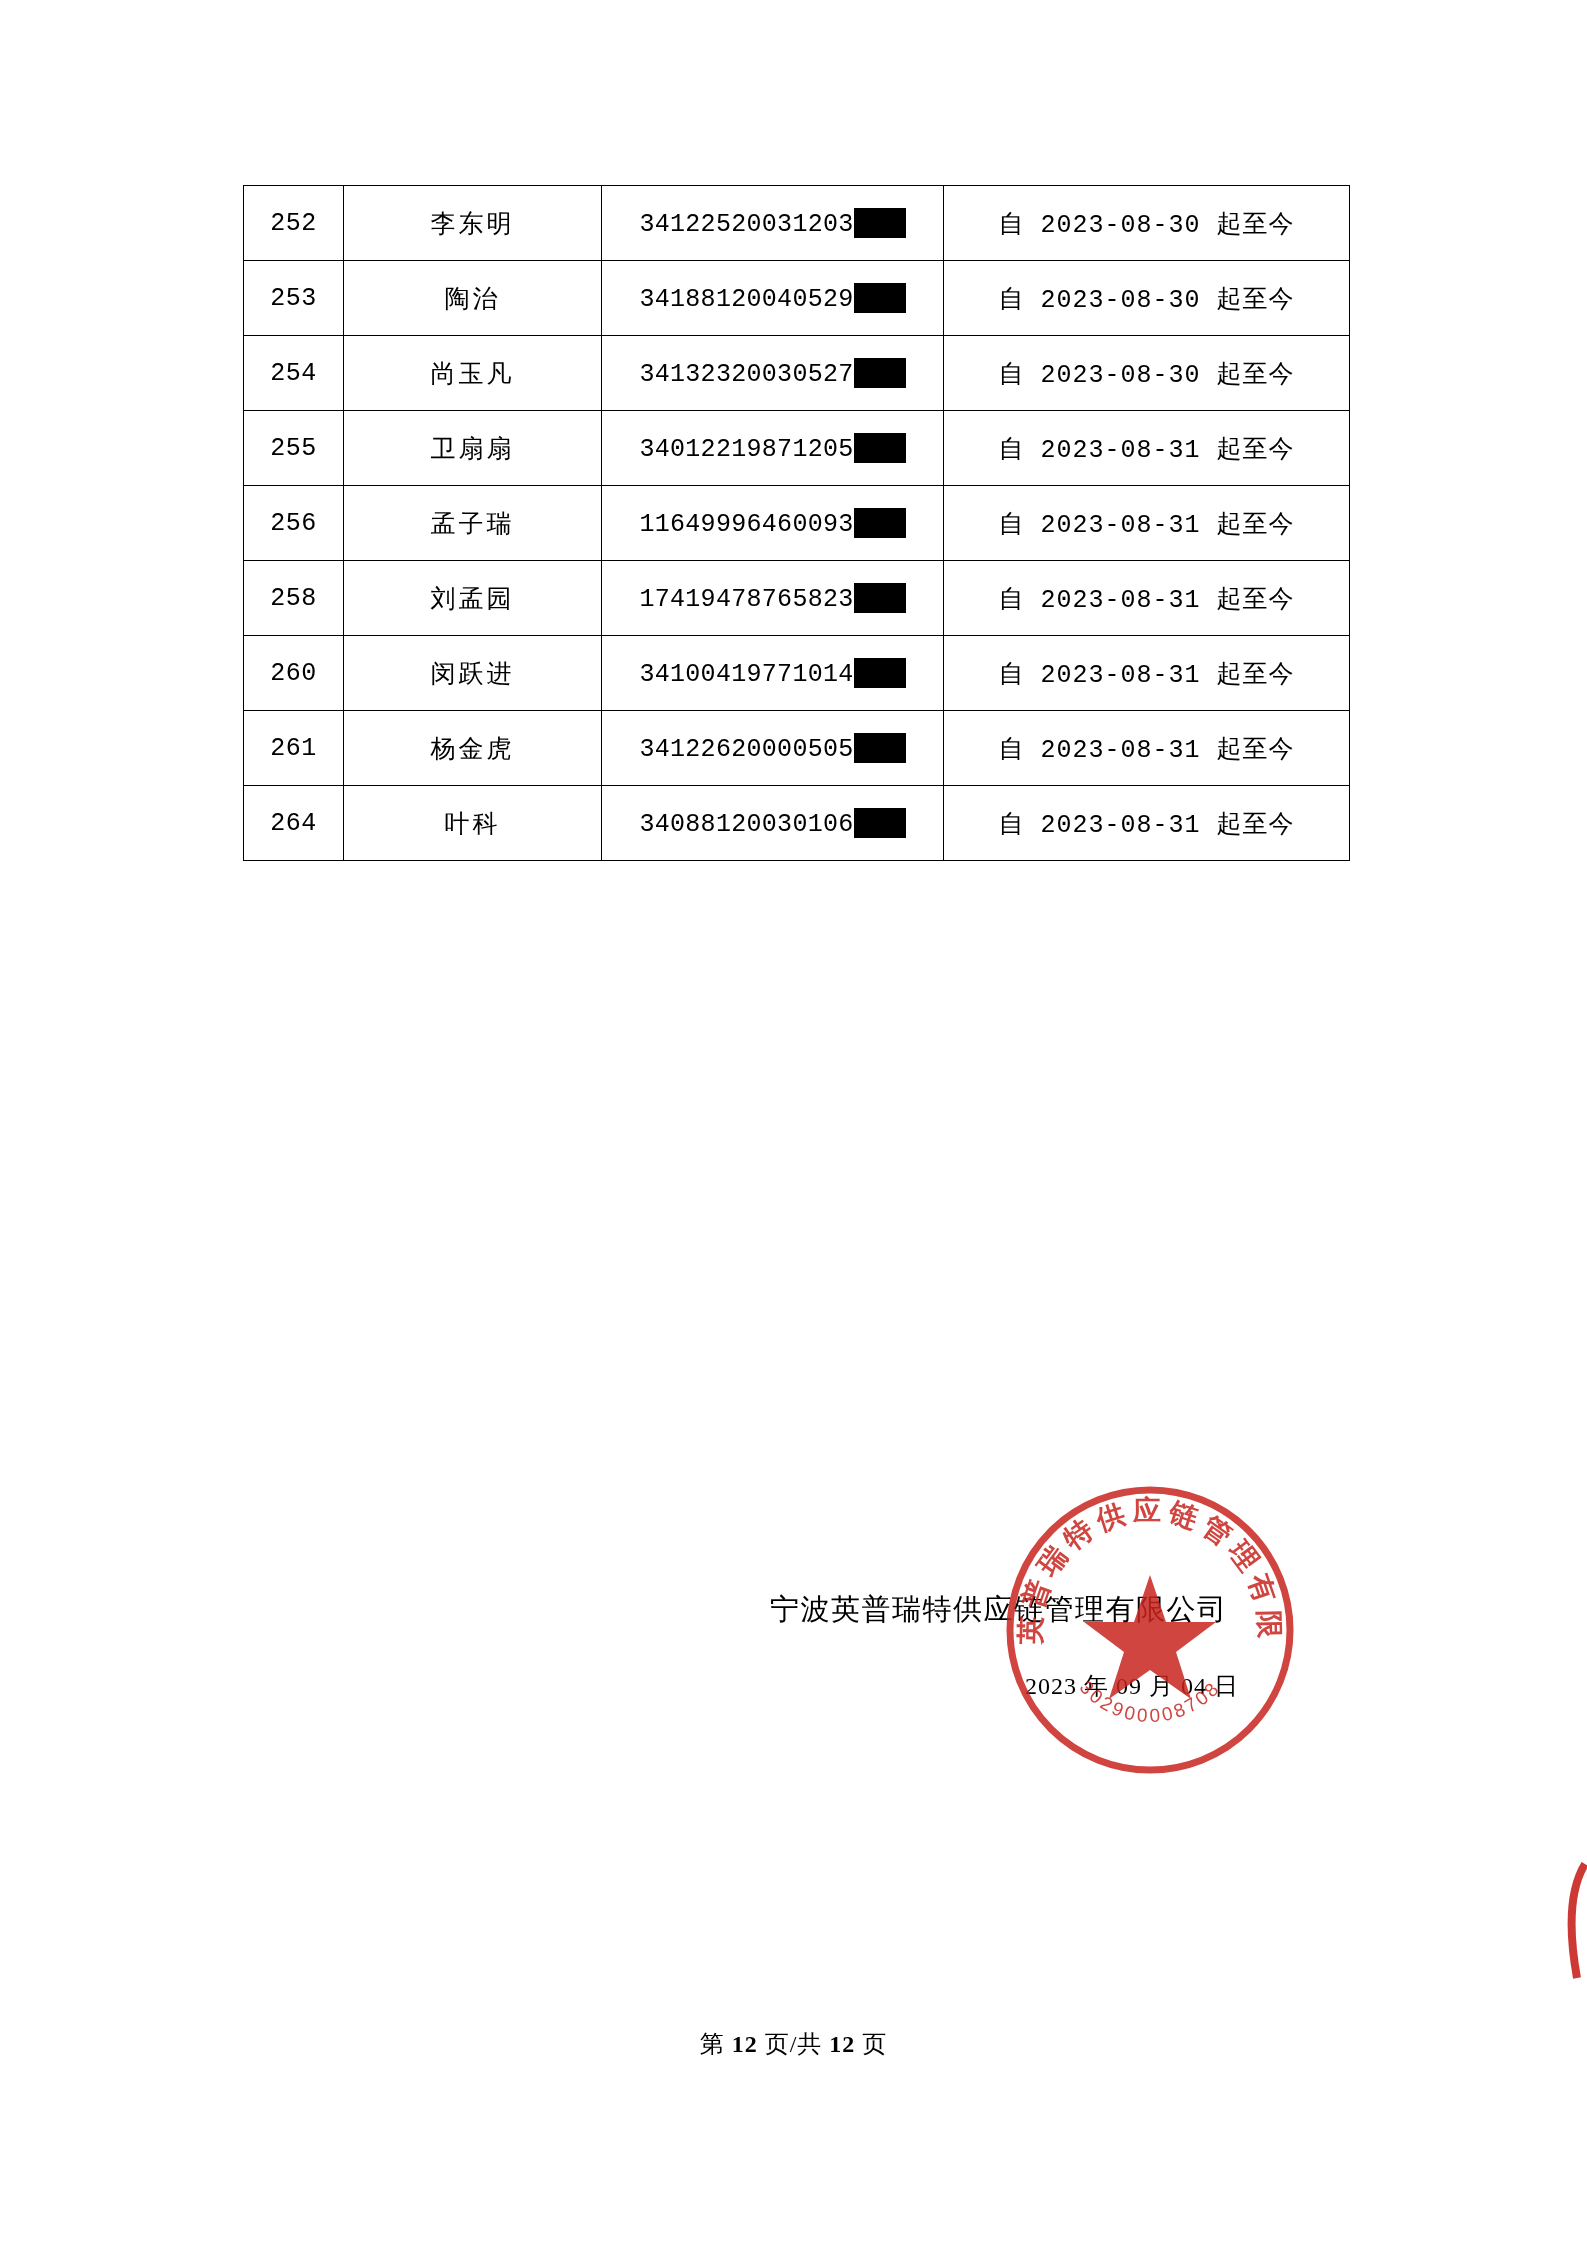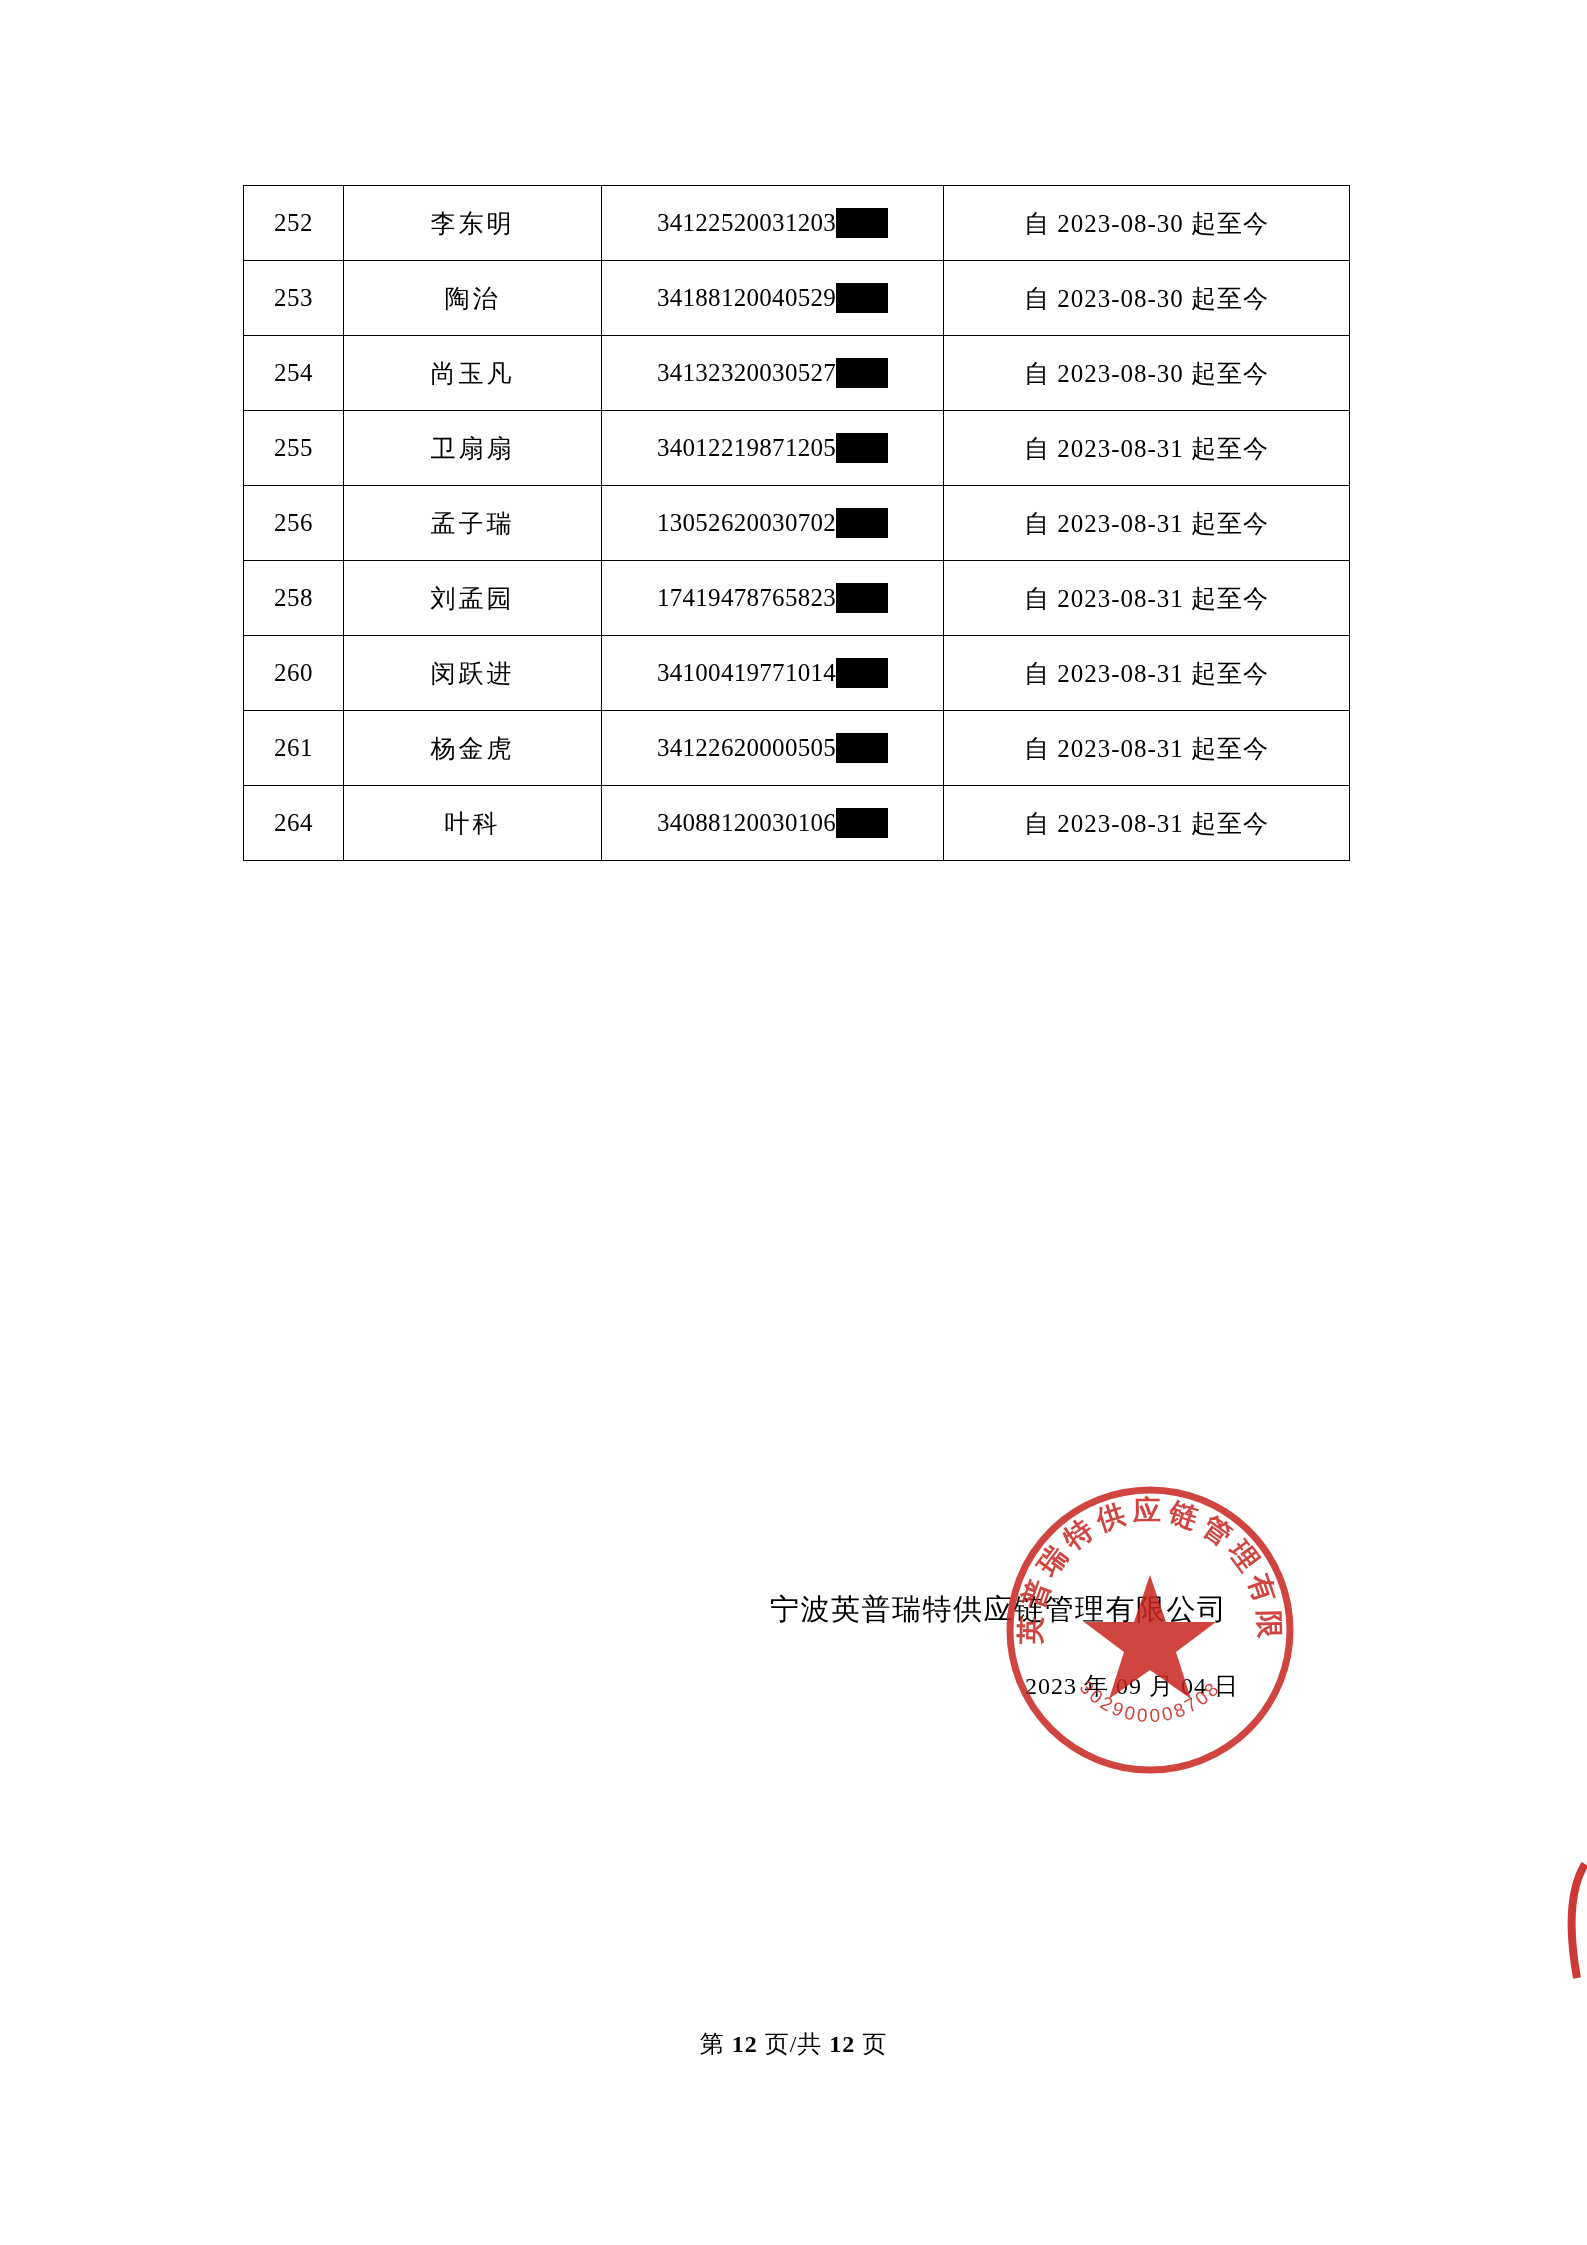--- a/index.html
+++ b/index.html
@@ -32,21 +32,21 @@
     border-collapse: collapse;
     width: 100%;
     table-layout: fixed;
   }
   table.records td {
     border: 1.5px solid #000;
     height: 74px;
     text-align: center;
     vertical-align: middle;
     font-size: 25px;
-    font-family: Liberation Serif, serif;
+    font-family: Liberation Mono, monospace;
     padding: 0;
   }
   col.c-index { width: 100px; }
   col.c-name  { width: 258px; }
   col.c-id    { width: 342px; }
   col.c-range { width: 406px; }
 
   .cell-index { font-size: 25px; letter-spacing: 0.5px; }
   .cell-name  { font-size: 27px; letter-spacing: 3px; }
   .cell-id {
@@ -158,21 +158,21 @@
         <tr>
           <td class="cell-index">255</td>
           <td class="cell-name">卫扇扇</td>
           <td class="cell-id"><span>34012219871205</span><span class="redact"></span></td>
           <td class="cell-range">自 2023-08-31 起至今</td>
         </tr>
 
         <tr>
           <td class="cell-index">256</td>
           <td class="cell-name">孟子瑞</td>
-          <td class="cell-id"><span>13052620030702</span><span class="redact"></span></td>
+          <td class="cell-id"><span>11649996460093</span><span class="redact"></span></td>
           <td class="cell-range">自 2023-08-31 起至今</td>
         </tr>
 
 
         <tr>
           <td class="cell-index">258</td>
           <td class="cell-name">刘孟园</td>
           <td class="cell-id"><span>17419478765823</span><span class="redact"></span></td>
           <td class="cell-range">自 2023-08-31 起至今</td>
         </tr>

